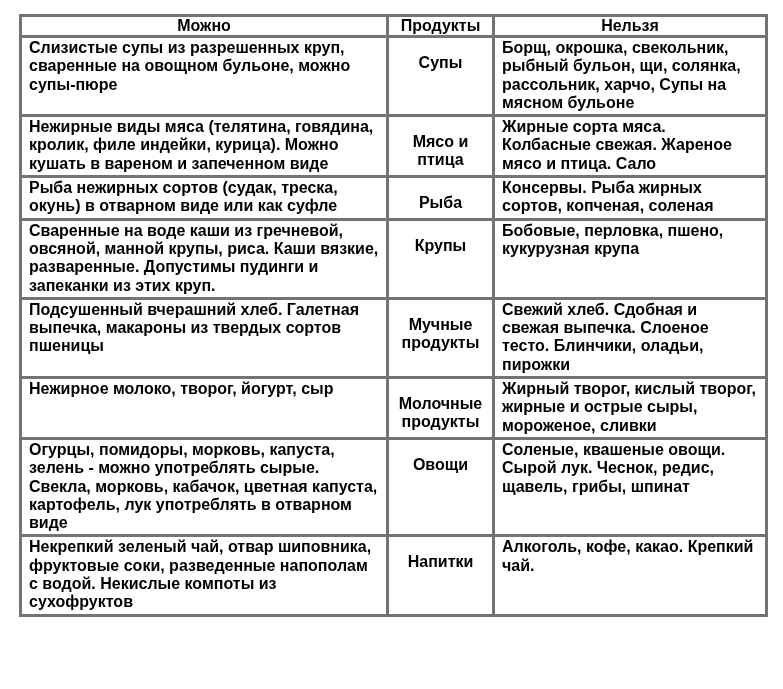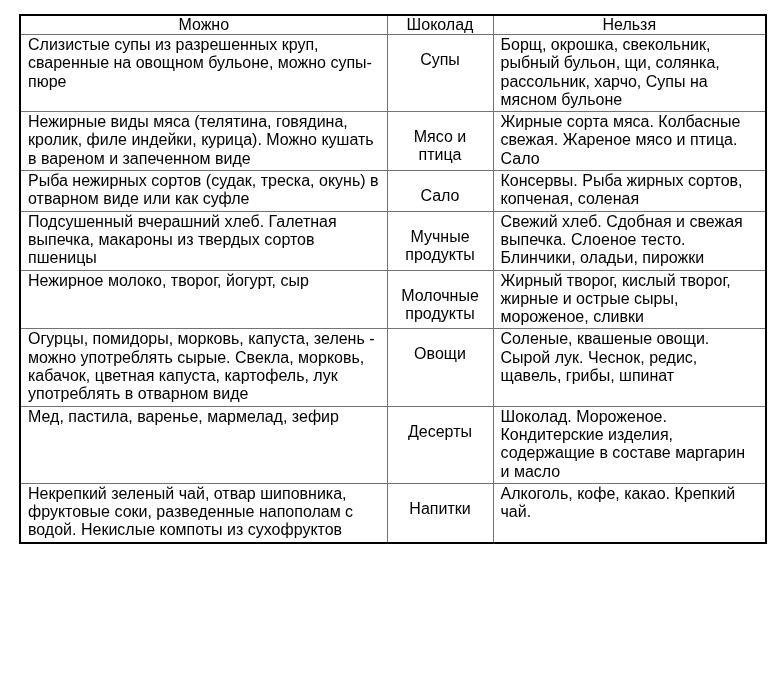--- a/index.html
+++ b/index.html
@@ -24,23 +24,23 @@
     border: 2px solid #000000;
     font-family: "Liberation Sans", "DejaVu Sans", sans-serif;
     font-size: 16px;
     line-height: 18.3px;
     color: #000000;
   }
   table.diet col.c1 { width: 367px; }
   table.diet col.c2 { width: 106px; }
   table.diet col.c3 { width: 273px; }
   table.diet th, table.diet td {
-    border: 1px solid #737373;
+    border: 3px solid #737373;
     vertical-align: top;
-    font-weight: normal;
+    font-weight: bold;
     padding: 0 7px 2px 7px;
   }
   table.diet thead th {
     text-align: center;
     padding-top: 0;
     padding-bottom: 0;
     height: 18px;
     line-height: 18px;
   }
   table.diet td.allowed { text-align: left;  padding-top: 1px; }
@@ -53,60 +53,60 @@
 <div class="page">
   <table class="diet">
     <colgroup>
       <col class="c1">
       <col class="c2">
       <col class="c3">
     </colgroup>
     <thead>
       <tr>
         <th>Можно</th>
-        <th>Шоколад</th>
+        <th>Продукты</th>
         <th>Нельзя</th>
       </tr>
     </thead>
     <tbody id="diet-body">
         <tr>
           <td class="allowed">Слизистые супы из разрешенных круп, сваренные на овощном бульоне, можно супы-пюре</td>
           <td class="product">Супы</td>
           <td class="forbidden">Борщ, окрошка, свекольник, рыбный бульон, щи, солянка, рассольник, харчо, Супы на мясном бульоне</td>
         </tr>
         <tr>
           <td class="allowed">Нежирные виды мяса (телятина, говядина, кролик, филе индейки, курица). Можно кушать в вареном и запеченном виде</td>
           <td class="product">Мясо и птица</td>
           <td class="forbidden">Жирные сорта мяса. Колбасные свежая. Жареное мясо и птица. Сало</td>
         </tr>
         <tr>
           <td class="allowed">Рыба нежирных сортов (судак, треска, окунь) в отварном виде или как суфле</td>
-          <td class="product">Сало</td>
+          <td class="product">Рыба</td>
           <td class="forbidden">Консервы. Рыба жирных сортов, копченая, соленая</td>
+        </tr>
+        <tr>
+          <td class="allowed">Сваренные на воде каши из гречневой, овсяной, манной крупы, риса. Каши вязкие, разваренные. Допустимы пудинги и запеканки из этих круп.</td>
+          <td class="product">Крупы</td>
+          <td class="forbidden">Бобовые, перловка, пшено, кукурузная крупа</td>
         </tr>
         <tr>
           <td class="allowed">Подсушенный вчерашний хлеб. Галетная выпечка, макароны из твердых сортов пшеницы</td>
           <td class="product">Мучные продукты</td>
           <td class="forbidden">Свежий хлеб. Сдобная и свежая выпечка. Слоеное тесто. Блинчики, оладьи, пирожки</td>
         </tr>
         <tr>
           <td class="allowed">Нежирное молоко, творог, йогурт, сыр</td>
           <td class="product">Молочные продукты</td>
           <td class="forbidden">Жирный творог, кислый творог, жирные и острые сыры, мороженое, сливки</td>
         </tr>
         <tr>
           <td class="allowed">Огурцы, помидоры, морковь, капуста, зелень - можно употреблять сырые. Свекла, морковь, кабачок, цветная капуста, картофель, лук употреблять в отварном виде</td>
           <td class="product">Овощи</td>
           <td class="forbidden">Соленые, квашеные овощи. Сырой лук. Чеснок, редис, щавель, грибы, шпинат</td>
         </tr>
         <tr>
-          <td class="allowed">Мед, пастила, варенье, мармелад, зефир</td>
-          <td class="product">Десерты</td>
-          <td class="forbidden">Шоколад. Мороженое. Кондитерские изделия, содержащие в составе маргарин и масло</td>
-        </tr>
-        <tr>
           <td class="allowed">Некрепкий зеленый чай, отвар шиповника, фруктовые соки, разведенные напополам с водой. Некислые компоты из сухофруктов</td>
           <td class="product">Напитки</td>
           <td class="forbidden">Алкоголь, кофе, какао. Крепкий чай.</td>
         </tr>
       </tbody>
   </table>
 </div>
 
 </body></html>

